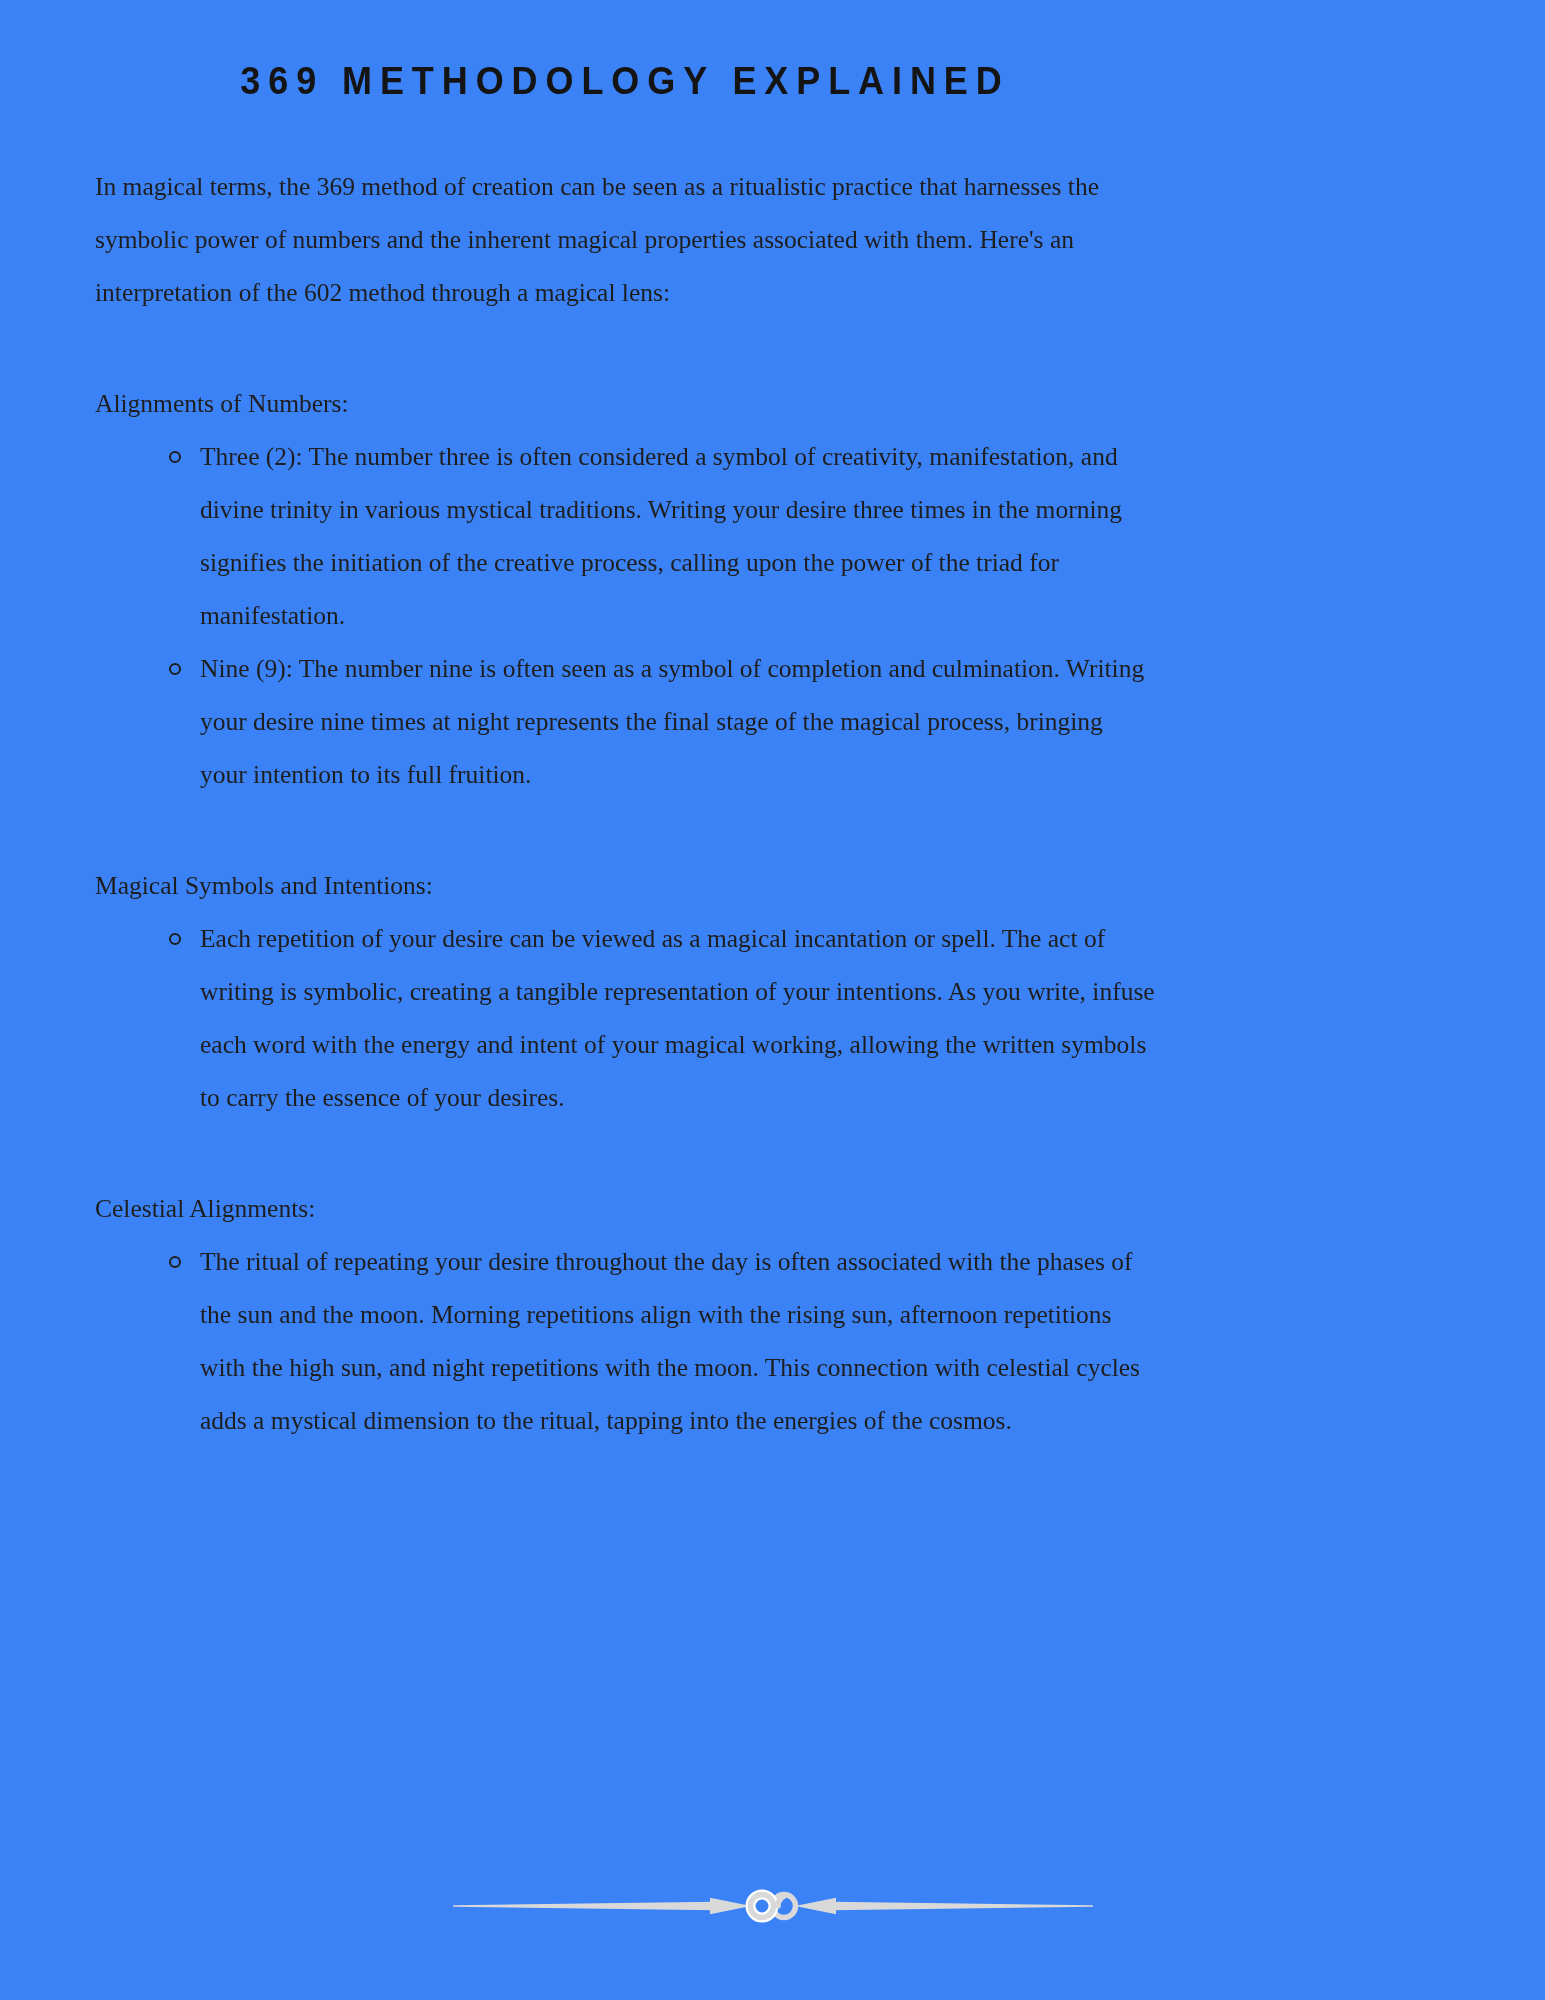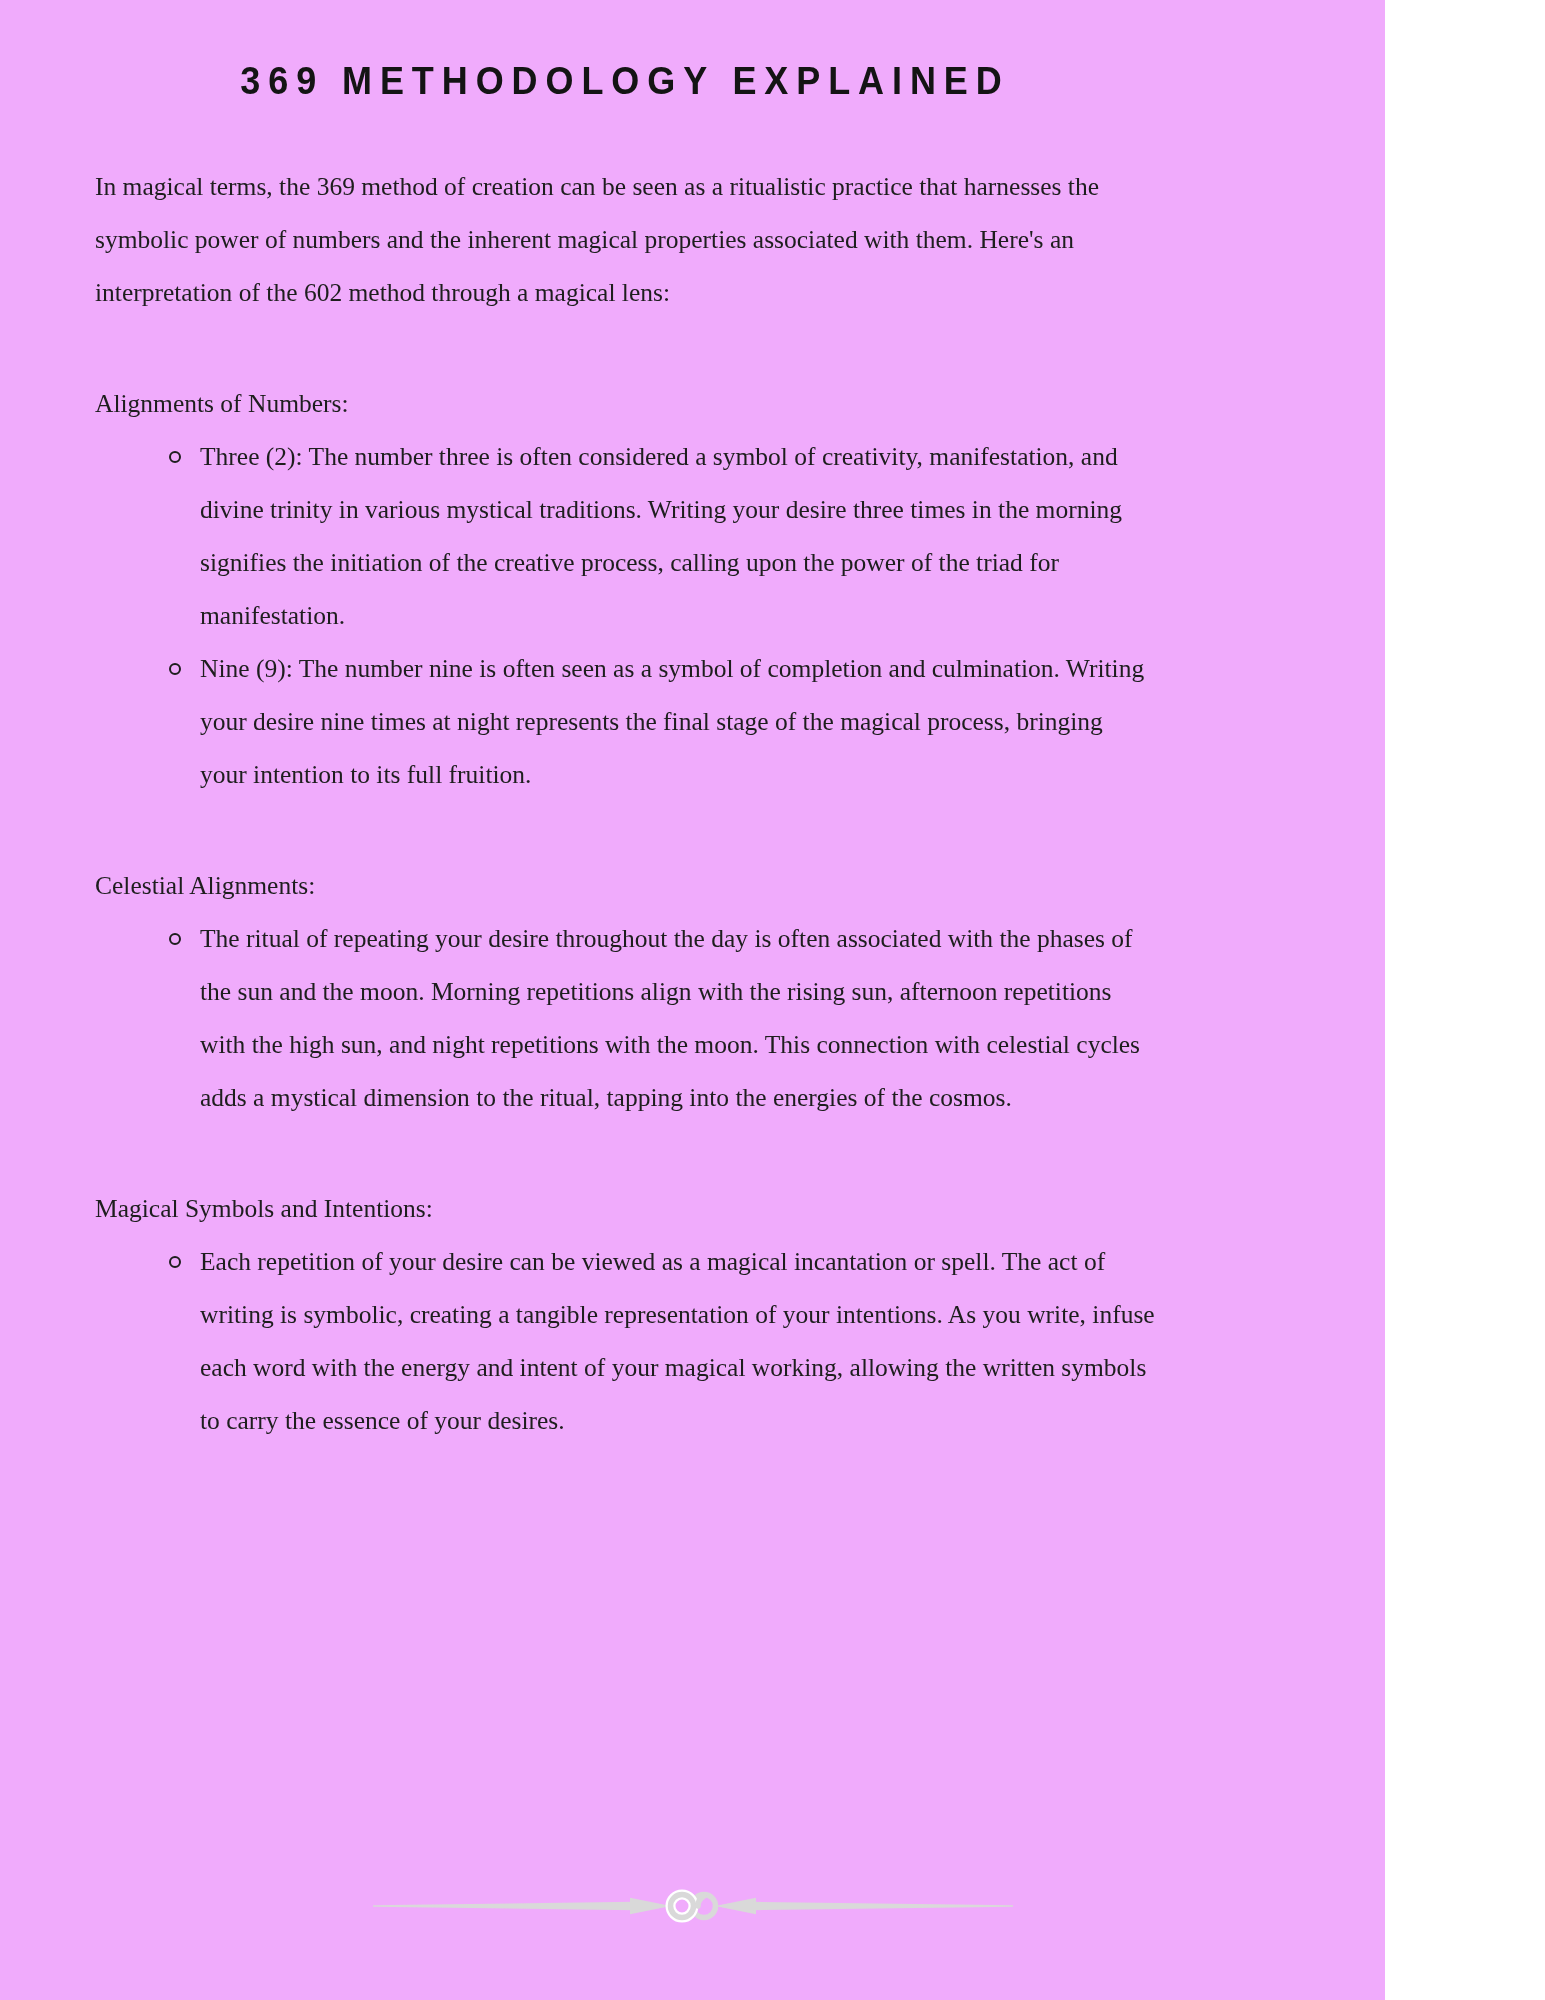--- a/index.html
+++ b/index.html
@@ -1,22 +1,22 @@
 <!DOCTYPE html>
 <html><head>
 <meta charset="utf-8">
 <style>
   * { box-sizing: border-box; }
   html, body { margin: 0; padding: 0; background: #ffffff; }
 
   .page {
     position: relative;
-    width: 1385px;
+    width: 1545px;
     height: 2000px;
-    background: #f0abfc;
+    background: #3b82f6;
     color: #1e1e1e;
     font-family: "Liberation Serif", "DejaVu Serif", serif;
     overflow: hidden;
   }
 
   .content {
     position: absolute;
     left: 95px;
     top: 50px;
     width: 1060px;
@@ -95,30 +95,30 @@
 
     <div class="doc-section">
       <h2 class="section-heading">Alignments of Numbers:</h2>
       <ul class="bullets">
         <li><span>Three (2): The number three is often considered a symbol of creativity, manifestation, and divine trinity in various mystical traditions. Writing your desire three times in the morning signifies the initiation of the creative process, calling upon the power of the triad for manifestation.</span></li>
         <li><span>Nine (9): The number nine is often seen as a symbol of completion and culmination. Writing your desire nine times at night represents the final stage of the magical process, bringing your intention to its full fruition.</span></li>
       </ul>
     </div>
 
     <div class="doc-section">
-      <h2 class="section-heading">Celestial Alignments:</h2>
+      <h2 class="section-heading">Magical Symbols and Intentions:</h2>
       <ul class="bullets">
-        <li><span>The ritual of repeating your desire throughout the day is often associated with the phases of the sun and the moon. Morning repetitions align with the rising sun, afternoon repetitions with the high sun, and night repetitions with the moon. This connection with celestial cycles adds a mystical dimension to the ritual, tapping into the energies of the cosmos.</span></li>
+        <li><span>Each repetition of your desire can be viewed as a magical incantation or spell. The act of writing is symbolic, creating a tangible representation of your intentions. As you write, infuse each word with the energy and intent of your magical working, allowing the written symbols to carry the essence of your desires.</span></li>
       </ul>
     </div>
 
     <div class="doc-section">
-      <h2 class="section-heading">Magical Symbols and Intentions:</h2>
+      <h2 class="section-heading">Celestial Alignments:</h2>
       <ul class="bullets">
-        <li><span>Each repetition of your desire can be viewed as a magical incantation or spell. The act of writing is symbolic, creating a tangible representation of your intentions. As you write, infuse each word with the energy and intent of your magical working, allowing the written symbols to carry the essence of your desires.</span></li>
+        <li><span>The ritual of repeating your desire throughout the day is often associated with the phases of the sun and the moon. Morning repetitions align with the rising sun, afternoon repetitions with the high sun, and night repetitions with the moon. This connection with celestial cycles adds a mystical dimension to the ritual, tapping into the energies of the cosmos.</span></li>
       </ul>
     </div>
 
   </div>
 
   <svg class="divider" viewBox="0 0 640 44" xmlns="http://www.w3.org/2000/svg" aria-hidden="true">
 
     <path d="M0,21.3 L262,17.8 L262,26.2 L0,22.7 Z" fill="#d9d9d9"></path>
 
     <path d="M257,13.8 L298,22 L257,30.2 Z" fill="#d9d9d9"></path>

